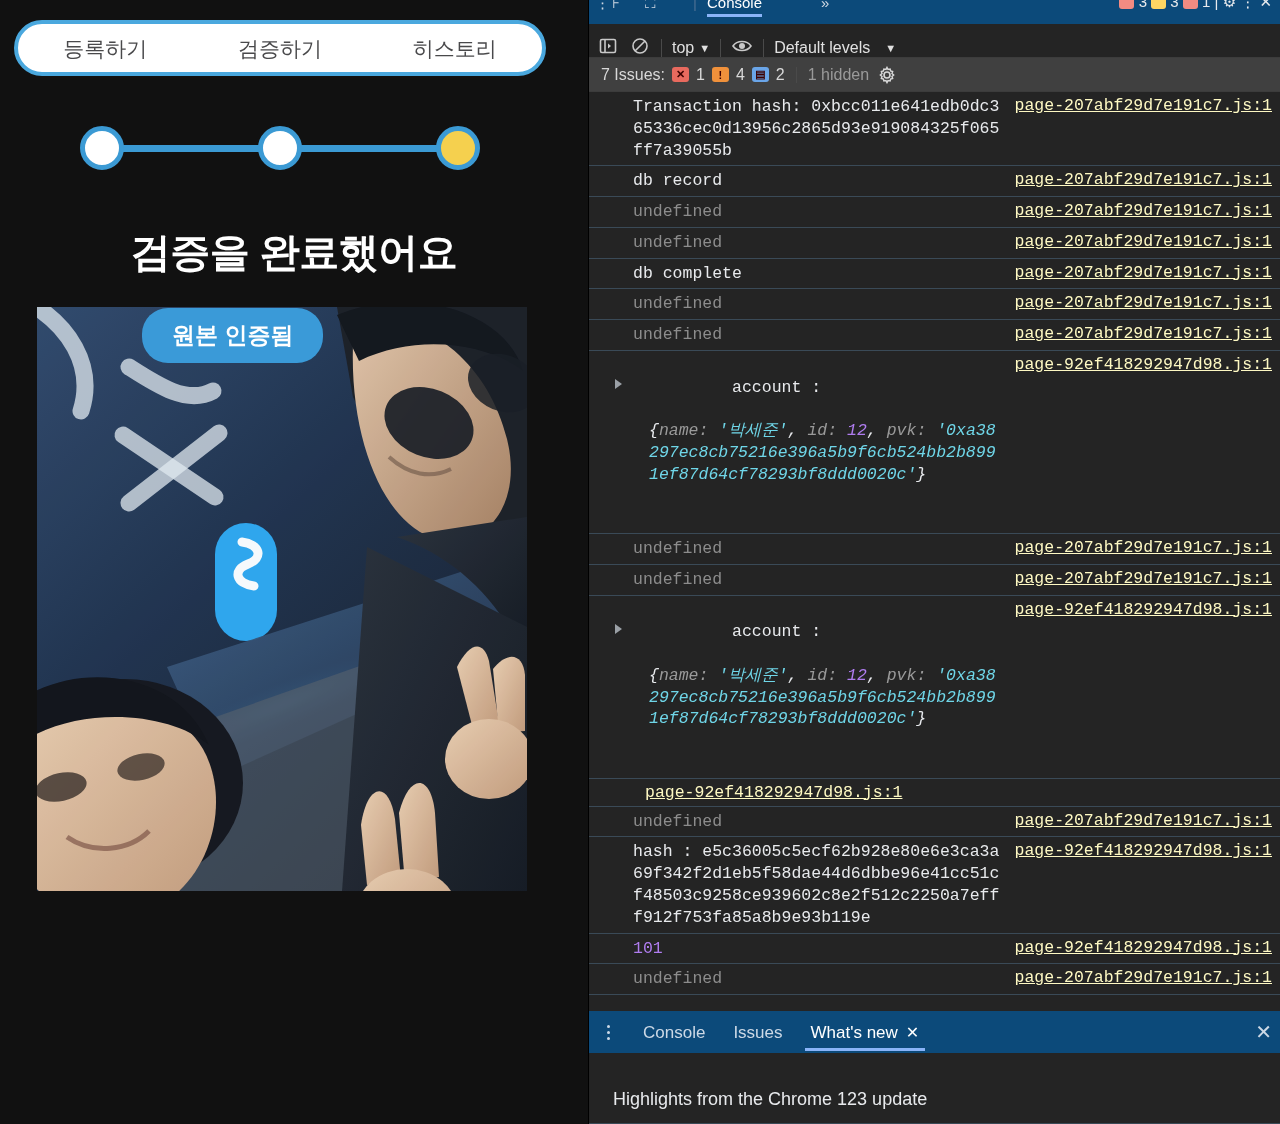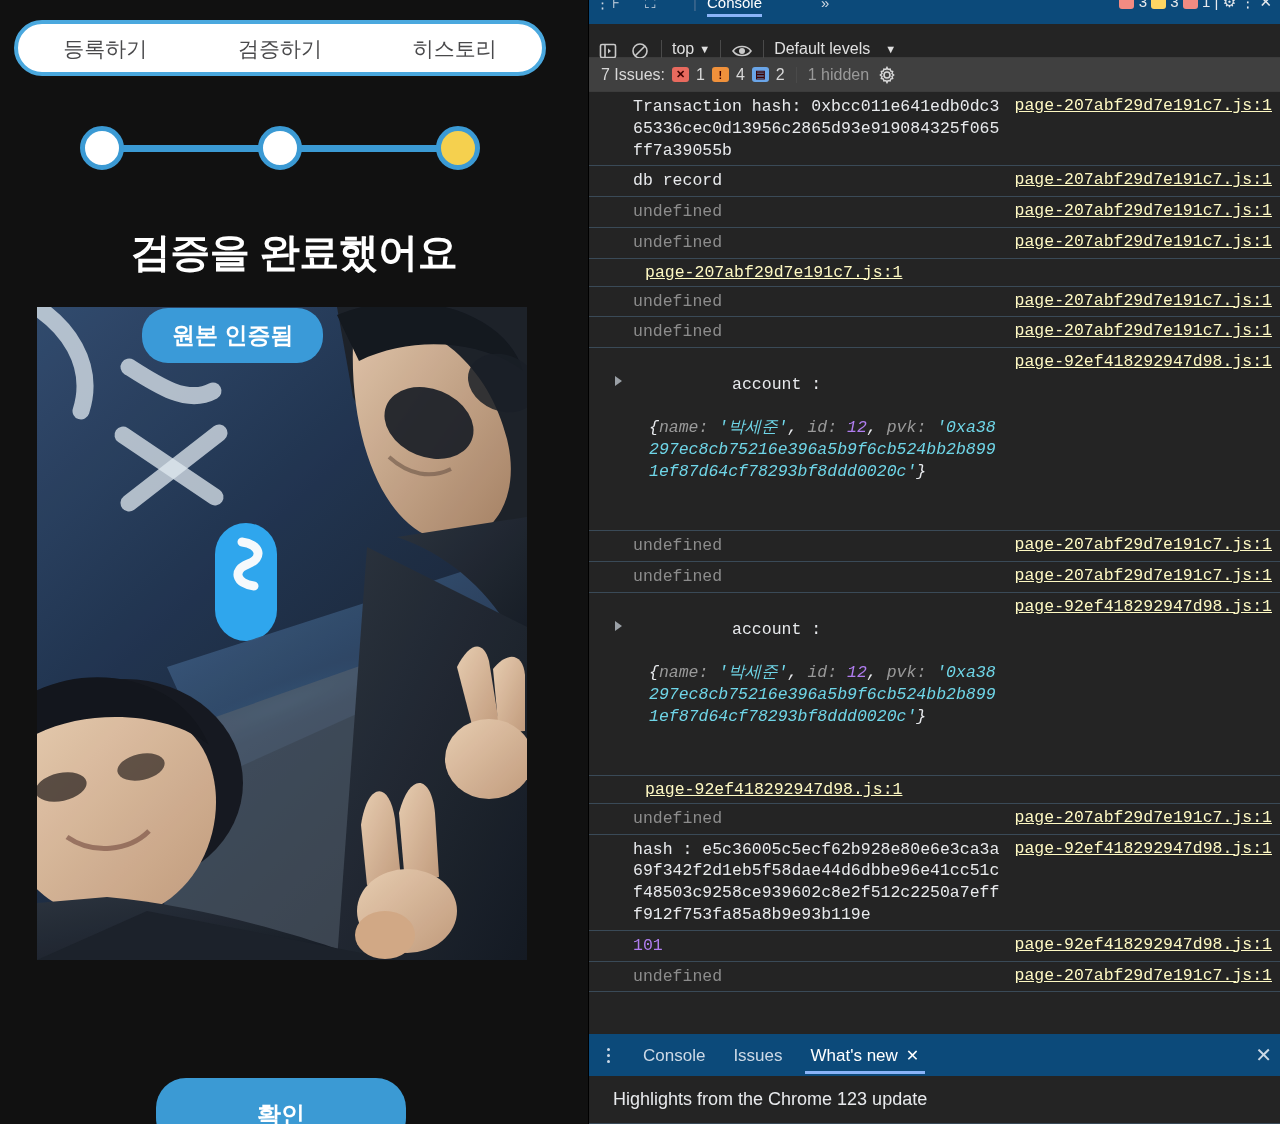--- a/index.html
+++ b/index.html
@@ -6,21 +6,21 @@
   html, body {
     width: 1280px; height: 1124px;
     background: #111111;
     font-family: "Liberation Sans", sans-serif;
     overflow: hidden;
   }
   #root { position: relative; width: 1280px; height: 1124px; display: flex; }
 
   
   #app-panel {
-    width: 588px; height: 1124px;
+    width: 588px; height: 891px;
     background: #111111;
     position: relative;
     flex: 0 0 588px;
     overflow: hidden;
   }
 
   .tabbar {
     position: absolute; left: 14px; top: 20px;
     width: 532px; height: 56px;
     background: #ffffff;
@@ -116,21 +116,21 @@
   .err-group { position: absolute; right: 8px; top: -7px; white-space: nowrap; color: #e8eaed; font-size: 15px; }
   .pill { display: inline-block; width: 15px; height: 15px; border-radius: 3px; vertical-align: -2px; }
   .pill.err { background: #f28b82; }
   .pill.warn { background: #fdd663; }
   .pill.msg { background: #f28b82; }
 
   
   .dt-toolbar {
     flex: 0 0 34px; height: 34px;
     background: #242424; border-bottom: 1px solid #3c3c3c;
-    display: flex; align-items: flex-start; padding: 16px 8px; gap: 10px;
+    display: flex; align-items: flex-end; padding: 0 8px; gap: 10px;
   }
   .tb-icon { width: 22px; height: 22px; color: #c9c9c9; display: flex; align-items: center; justify-content: center; cursor: pointer; }
   .tb-sep { width: 1px; height: 18px; background: #4a4a4a; }
   .tb-ctx { color: #e0e0e0; font-size: 16px; display: flex; align-items: center; gap: 5px; cursor: pointer; }
   .caret { font-size: 11px; }
   .tb-filter {
     flex: 1; height: 23px;
     background: #2b2b2b; border: 1px solid #5c5c5c; border-radius: 11px;
     color: #9e9e9e; font-size: 16px; padding: 0 12px;
     font-family: "Liberation Sans", sans-serif; outline: none;
@@ -191,21 +191,21 @@
     display: flex; align-items: center; gap: 4px; padding: 0 10px;
     color: #cdd9e6; font-size: 17px; position: relative;
   }
   .dots-v { width: 18px; display: flex; flex-direction: column; align-items: center; gap: 3px; cursor: pointer; margin-right: 10px;}
   .dots-v i { width: 3px; height: 3px; background: #cdd9e6; border-radius: 50%; display: block; }
   .dtab { padding: 10px 12px 8px; cursor: pointer; position: relative; }
   .dtab.active { color: #ffffff; }
   .dtab.active::after { content: ""; position: absolute; left: 6px; right: 6px; bottom: 0; height: 3px; background: #8ab4f8; }
   .dtab .x { margin-left: 8px; font-size: 16px; }
   .drawer-close { position: absolute; right: 8px; top: 9px; font-size: 20px; color: #cdd9e6; cursor: pointer; }
-  .drawer-body { height: 48px; background: #242424; display: flex; align-items: center; padding: 0 24px; border-bottom: 1px solid #3a4a57; }
+  .drawer-body { height: 48px; background: #242424; display: flex; align-items: center; padding: 0 24px; border-bottom: 1px solid #3a4a57; margin-top: 23px; }
   .drawer-body span { color: #e8eaed; font-size: 18px; }
 </style>
 </head>
 <body>
 
 <div id="root">
 
   <div id="app-panel">
 
     <div class="tabbar">
@@ -419,20 +419,21 @@
         <div class="msg-col">undefined</div>
         <div class="src-col">page-207abf29d7e191c7.js:1</div>
       </div>
 
       <div class="row undef">
         <div class="msg-col">undefined</div>
         <div class="src-col">page-207abf29d7e191c7.js:1</div>
       </div>
 
       <div class="row">
+        <div class="msg-col">db complete</div>
         <div class="src-col">page-207abf29d7e191c7.js:1</div>
       </div>
 
       <div class="row undef">
         <div class="msg-col">undefined</div>
         <div class="src-col">page-207abf29d7e191c7.js:1</div>
       </div>
 
       <div class="row undef">
         <div class="msg-col">undefined</div>

